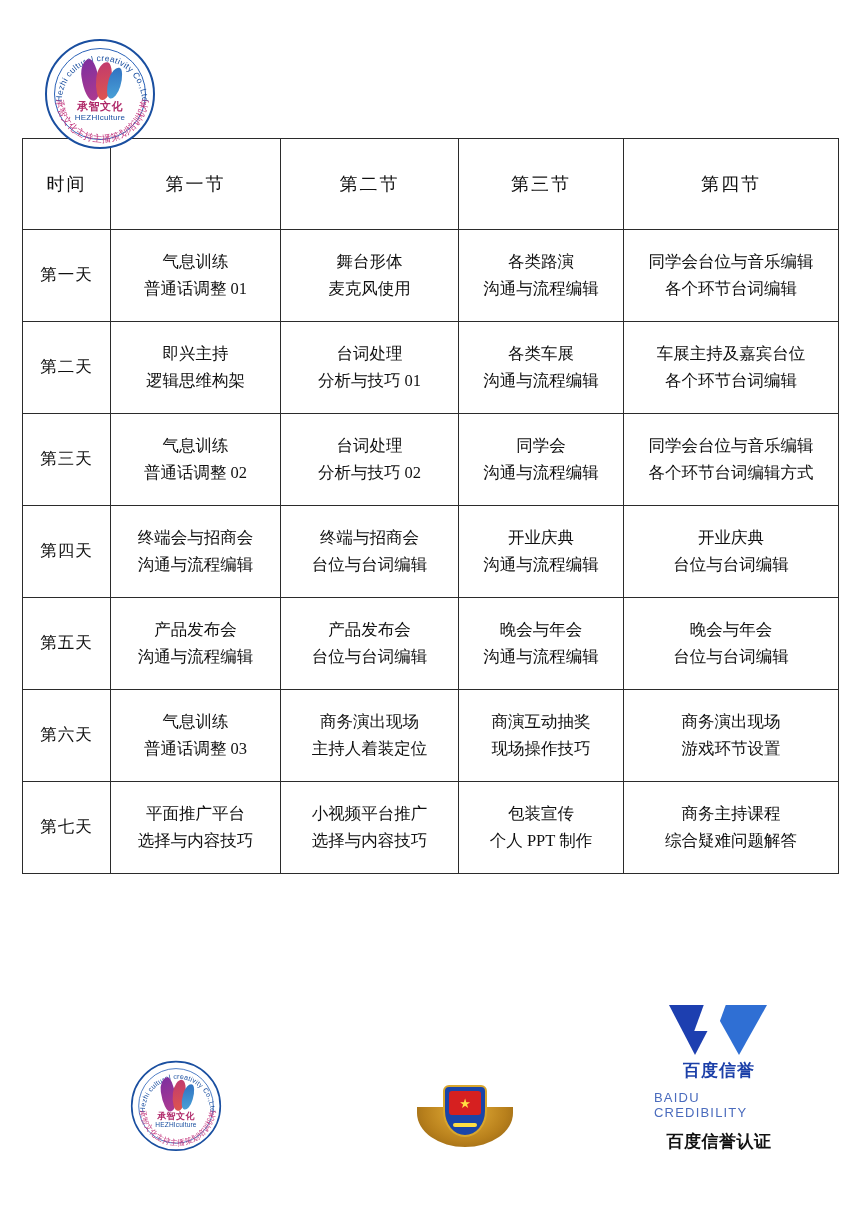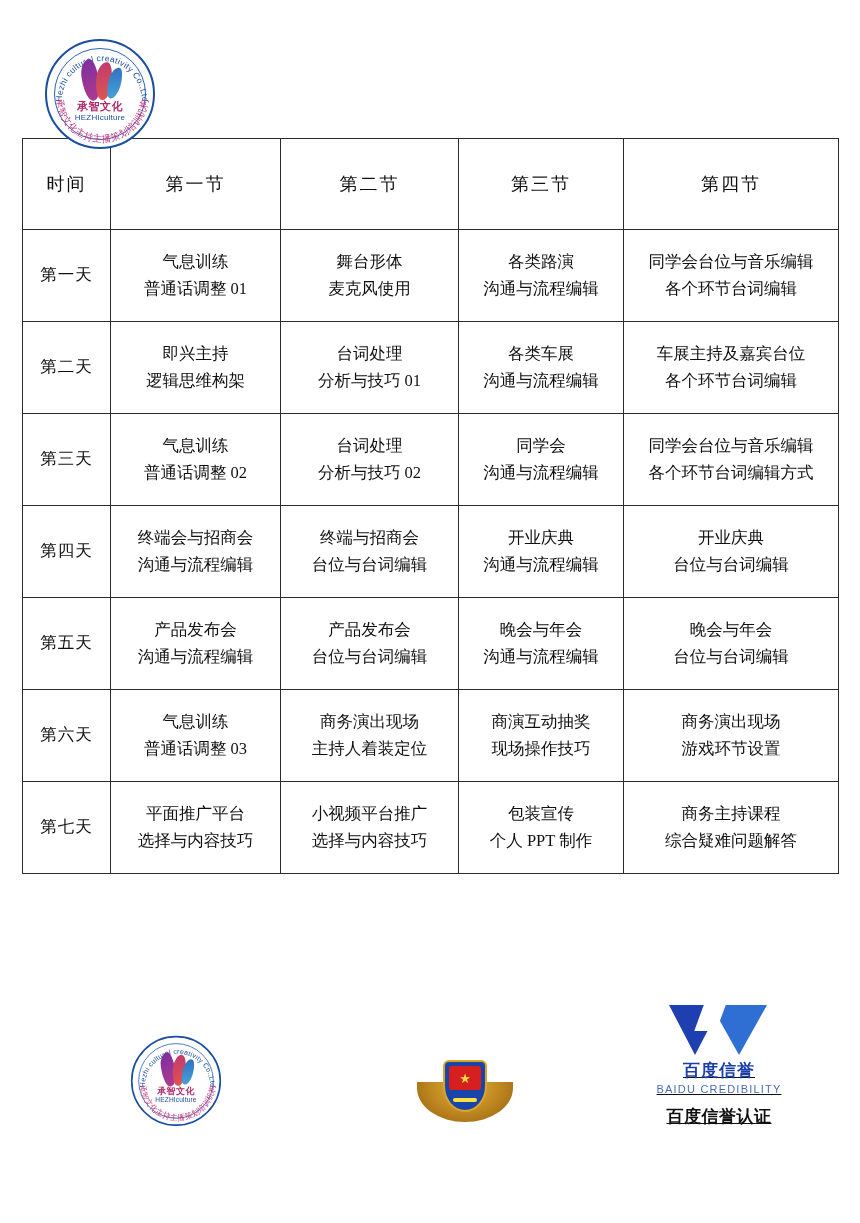--- a/index.html
+++ b/index.html
@@ -181,21 +181,21 @@
     justify-content: space-between;
     padding: 0 26px;
   }
   .footer-col {
     display: flex;
     flex-direction: column;
     align-items: center;
   }
   .footer-col.col1 { width: 300px; }
   .footer-col.col2 { width: 270px; }
-  .footer-col.col3 { width: 230px; text-decoration: underline; }
+  .footer-col.col3 { width: 230px; }
 
   .seal-small {
     transform: scale(0.82);
     transform-origin: center bottom;
     margin-bottom: 2px;
   }
   .footer-text {
     font-size: 16px;
     color: #111;
     margin-top: 10px;
@@ -287,25 +287,25 @@
     transform: skewX(-20deg);
   }
   .baidu-cn {
     font-size: 17px;
     font-weight: bold;
     color: #1b3fa8;
     letter-spacing: 1px;
     margin-top: 2px;
   }
   .baidu-en {
-    font-size: 11px;
+    font-size: 13px;
     color: #4a6bbd;
     letter-spacing: 1.2px;
     font-family: "Liberation Sans", sans-serif;
-    margin-top: 1px;
+    margin-top: 8px;
   }
 </style>
 </head>
 <body>
 
 <div class="page">
 
   <div class="header">
     <div class="logo-wrap">
       <div class="seal">

